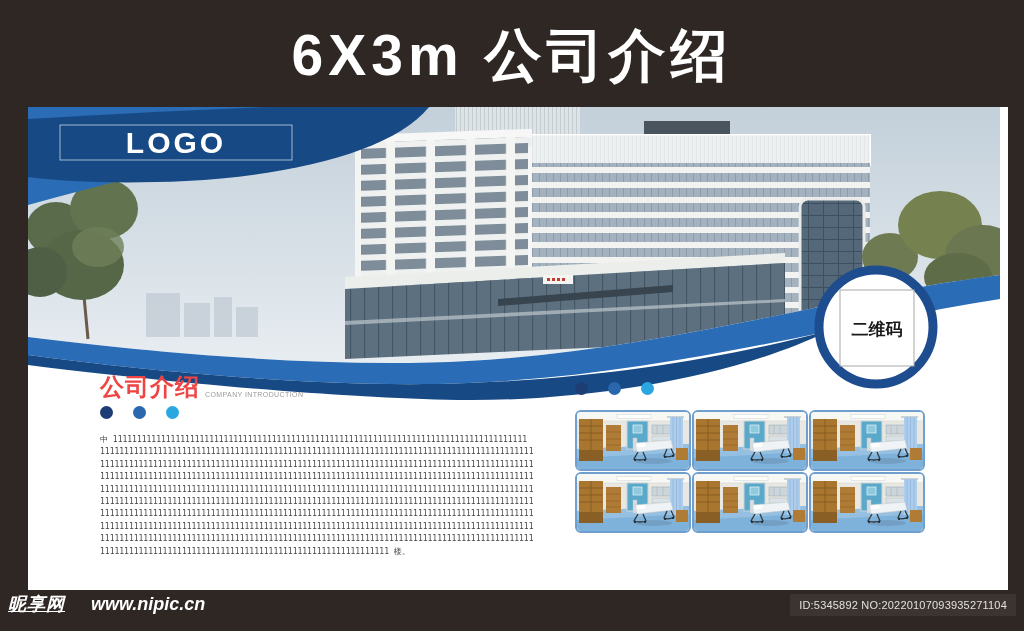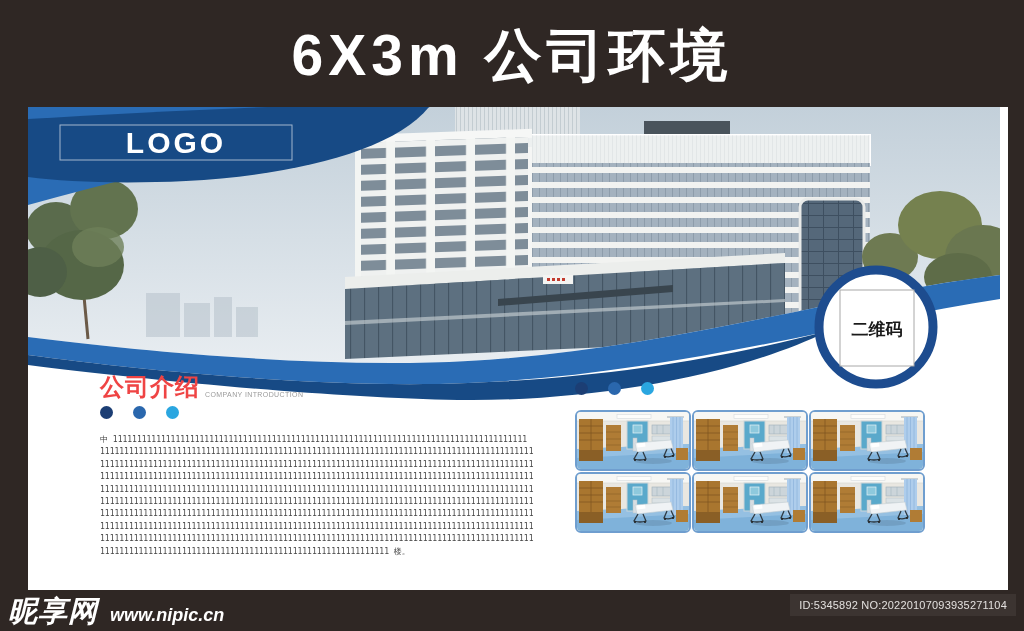--- a/index.html
+++ b/index.html
@@ -47,22 +47,22 @@
   .thumb{
     width:112px;height:57px;border:2px solid #6f9ecf;border-radius:6px;
     overflow:hidden;background:#dfe7ee;
   }
   .thumb svg{display:block;width:112px;height:57px;}
   
   .watermark{
     position:absolute;left:8px;top:592px;color:#ffffff;
     font-style:italic;font-weight:bold;white-space:nowrap;
   }
-  .wm-cn{font-size:29px;letter-spacing:1px;}
-  .wm-url{font-size:18px;margin-left:12px;}
+  .wm-cn{font-size:18px;letter-spacing:1px;text-decoration:underline;}
+  .wm-url{font-size:18px;margin-left:26px;}
   .id-box{
     position:absolute;right:8px;top:594px;
     background:#3c3431;color:#e3e0de;font-size:11px;
     padding:5px 9px;letter-spacing:.2px;
   }
 </style>
 </head>
 <body>
 
 <svg width="0" height="0" style="position:absolute" aria-hidden="true">
@@ -116,21 +116,21 @@
         <path d="M90,37 L87,44 Q92,46 97,43 L94,36.5"></path>
       </g>
       <circle cx="58" cy="48" r="1.1" fill="#222"></circle>
         <circle cx="68" cy="48" r="1.1" fill="#222"></circle>
       <circle cx="88" cy="45" r="1.1" fill="#222"></circle>
         <circle cx="96" cy="44" r="1.1" fill="#222"></circle>
     </symbol>
   </defs>
 </svg>
 
-<div class="main-title">6X3m 公司环境</div>
+<div class="main-title">6X3m 公司介绍</div>
 
 <div class="panel">
 
   <svg class="hero" viewBox="0 0 972 300">
     <defs>
       <linearGradient id="skyGrad" x1="0" y1="0" x2="0" y2="1">
         <stop offset="0" stop-color="#c3d0da"></stop>
           <stop offset="1" stop-color="#e8edf1"></stop>
       </linearGradient>
       <pattern id="fp" width="7" height="15" patternUnits="userSpaceOnUse">

